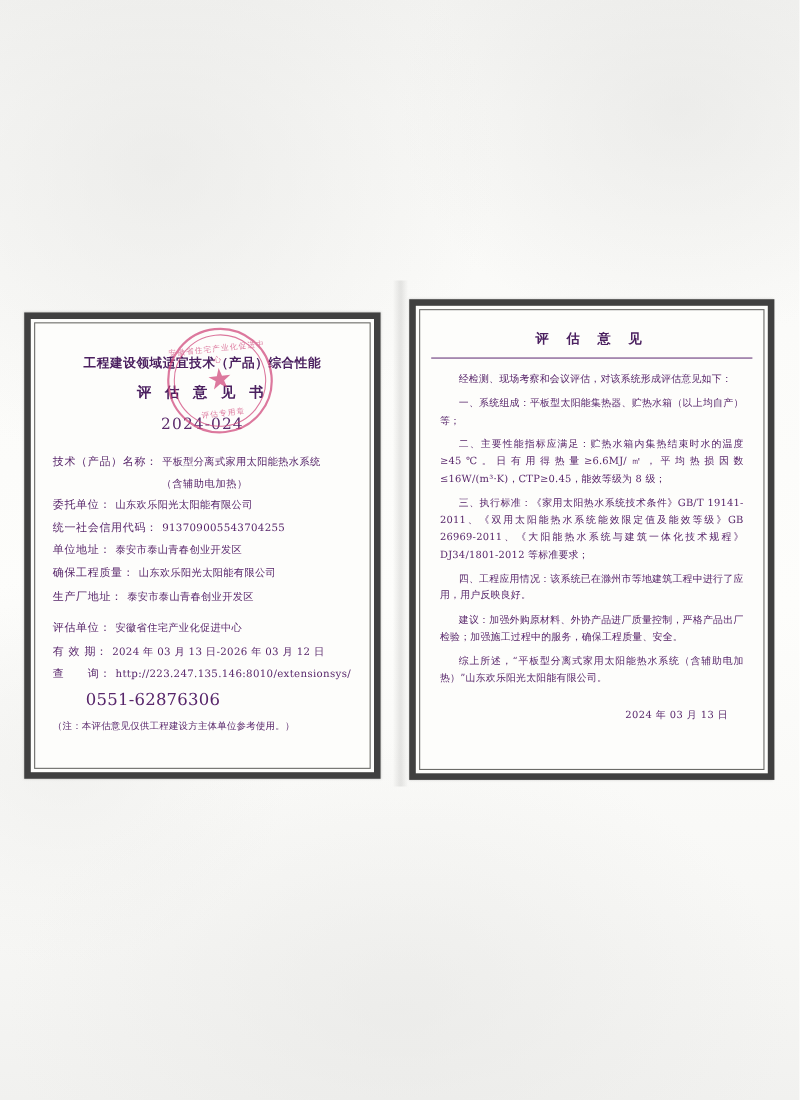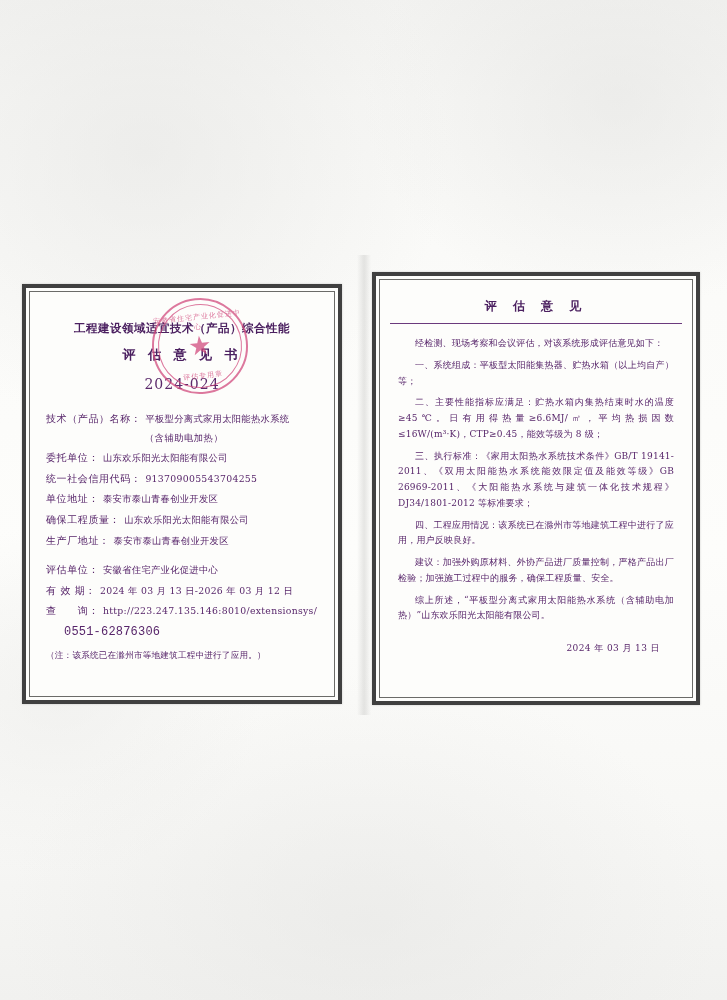--- a/index.html
+++ b/index.html
@@ -32,21 +32,21 @@
   #gutter {
     position: absolute;
     left: 357px; top: 255px;
     width: 14px; height: 460px;
     background: linear-gradient(90deg, rgba(190,190,188,0) 0%, rgba(178,178,176,0.28) 45%, rgba(180,180,178,0.30) 55%, rgba(190,190,188,0) 100%);
   }
 
   .page {
     position: absolute;
     background: #fdfdfb;
-    border: 4px solid #404040;
+    border: 6px solid #404040;
     box-shadow: 0 0 2px rgba(120,120,118,0.35);
   }
   .page::after {
     
     content: "";
     position: absolute;
     left: 3px; top: 3px; right: 3px; bottom: 3px;
     border: 1px solid #6b6b68;
     pointer-events: none;
   }
@@ -131,24 +131,23 @@
 
   .fnote {
     margin: 10px 8px 0 10px;
     font-family: "DejaVu Serif", serif;
     font-size: 8.6px;
     line-height: 1.5;
     letter-spacing: 0.2px;
     color: #57256a;
   }
   .url-line {
-    margin-left: 18px;
-    font-size: 12px;
+    margin-left: 30px;
+    font-size: 15px;
     letter-spacing: 0.2px;
-    font-family: Liberation Mono, monospace;
   }
 
   
   #stamp {
     position: absolute;
     left: 152px;
     top: 298px;
     width: 92px;
     height: 92px;
     border: 2.5px solid #d0457a;
@@ -273,21 +272,21 @@
         <span class="fval">2024 年 03 月 13 日-2026 年 03 月 12 日</span>
       </div>
 
       <div class="frow">
         <span class="flabel">查　　询：</span>
         <span class="fval">http://223.247.135.146:8010/extensionsys/</span>
       </div>
       <div class="url-line">0551-62876306</div>
     </div>
 
-    <div class="fnote">（注：该系统已在滁州市等地建筑工程中进行了应用。）</div>
+    <div class="fnote">（注：本评估意见仅供工程建设方主体单位参考使用。）</div>
   </div>
 </div>
 
 <div id="stamp">
   <div class="ring"></div>
   <div class="txt-top">安徽省住宅产业化促进中心</div>
   <div class="star">★</div>
   <div class="txt-bot">评估专用章</div>
 </div>
 

